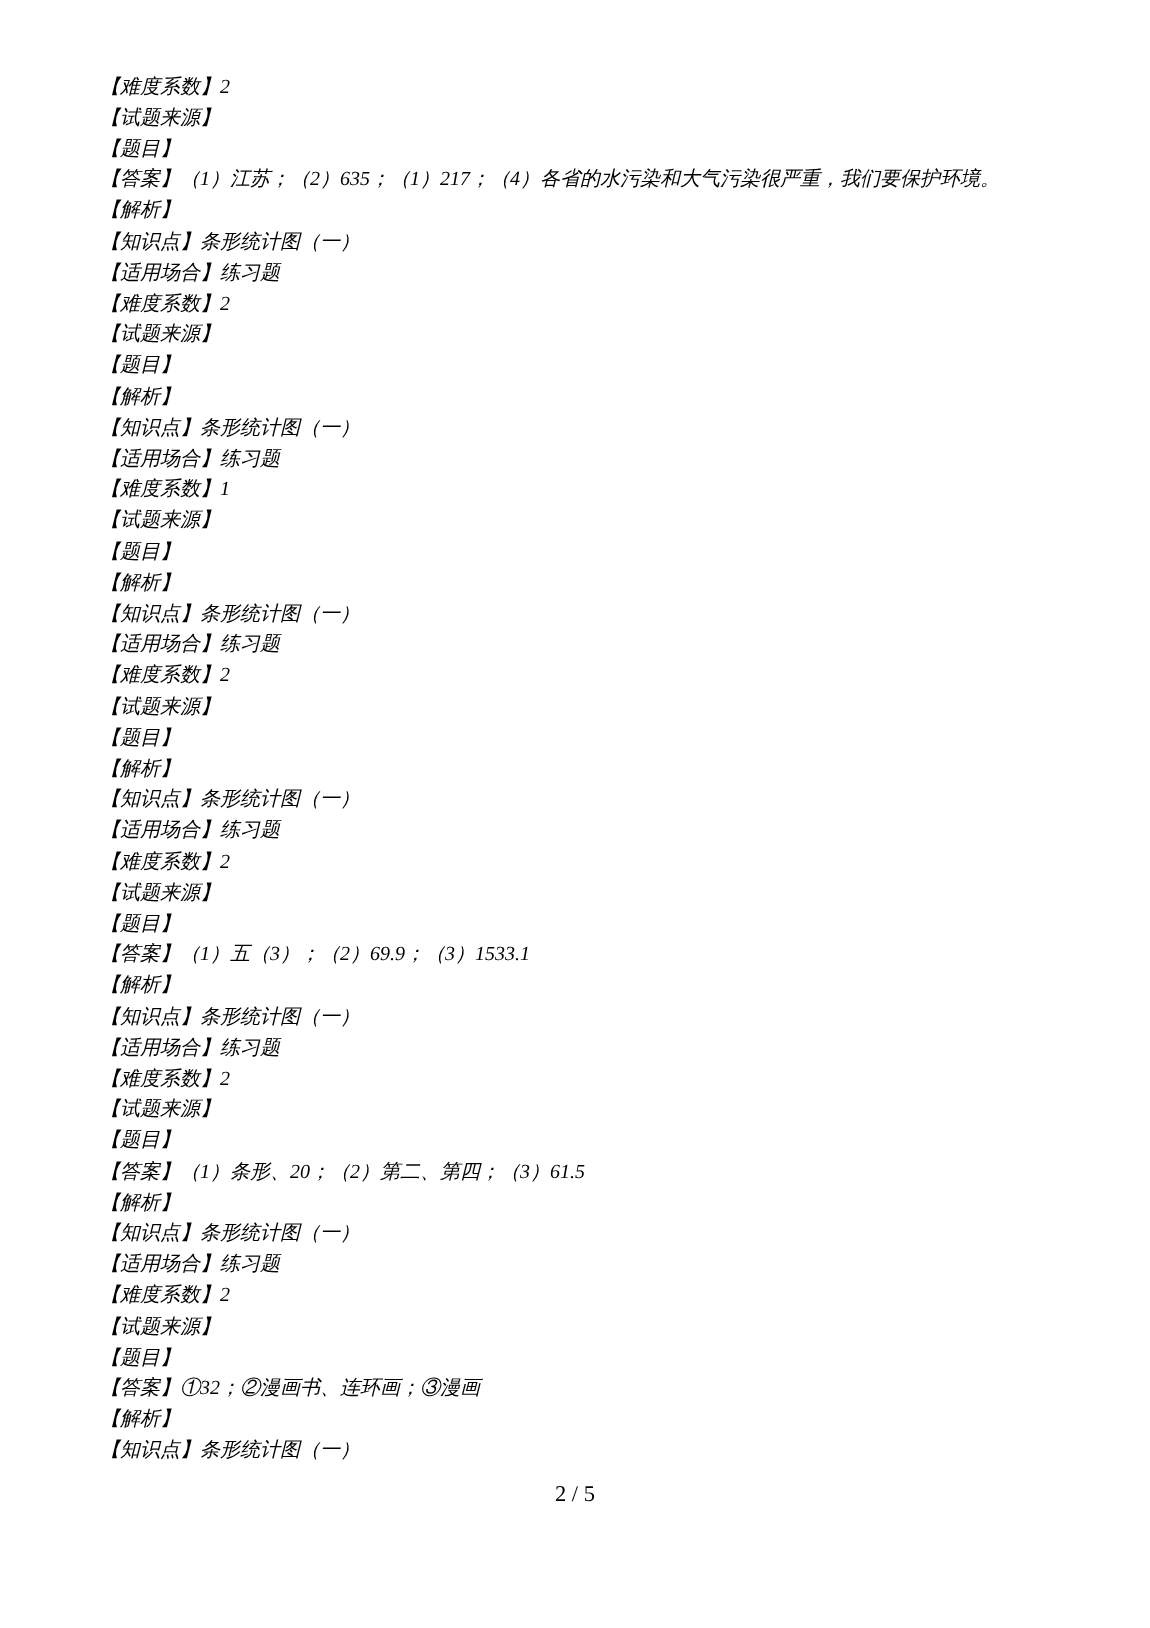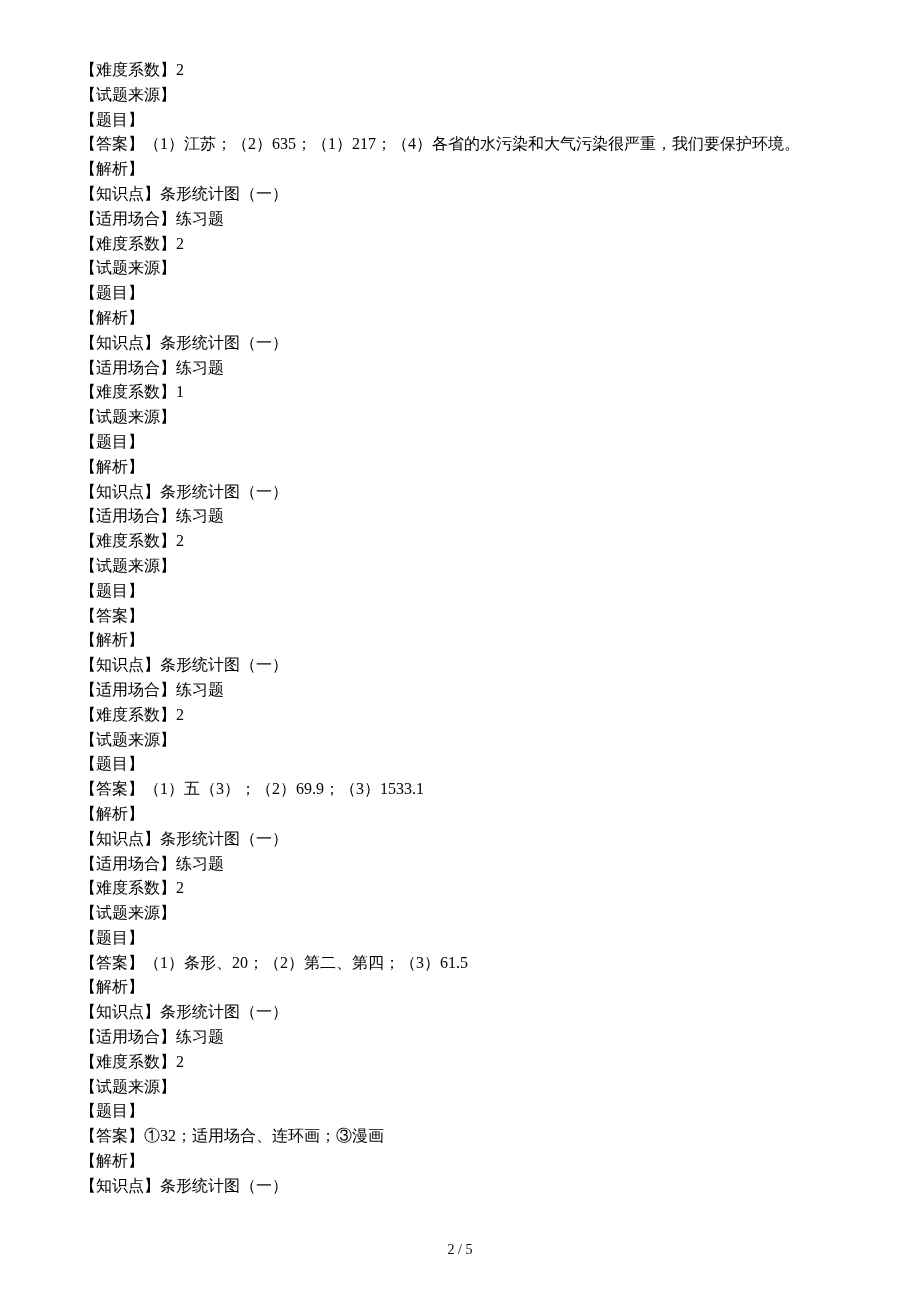--- a/index.html
+++ b/index.html
@@ -12,25 +12,26 @@
     color: #000000;
     line-height: 1.55;
   }
   .page {
     padding: 58px 80px 40px 80px;
     box-sizing: border-box;
     width: 920px;
   }
   .line {
     white-space: pre-wrap;
+    font-style: italic;
   }
   .footer {
     text-align: center;
-    font-size: 14px;
-    margin-top: 40px;
+    font-size: 18px;
+    margin-top: 8px;
   }
 </style>
 </head>
 <body>
 
 <div class="page">
   <div id="lines-container">
       <div class="line">【难度系数】2</div>
       <div class="line">【试题来源】</div>
       <div class="line">【题目】</div>
@@ -46,39 +47,38 @@
       <div class="line">【适用场合】练习题</div>
       <div class="line">【难度系数】1</div>
       <div class="line">【试题来源】</div>
       <div class="line">【题目】</div>
       <div class="line">【解析】</div>
       <div class="line">【知识点】条形统计图（一）</div>
       <div class="line">【适用场合】练习题</div>
       <div class="line">【难度系数】2</div>
       <div class="line">【试题来源】</div>
       <div class="line">【题目】</div>
-      <div class="line">【答案】</div>
       <div class="line">【解析】</div>
       <div class="line">【知识点】条形统计图（一）</div>
       <div class="line">【适用场合】练习题</div>
       <div class="line">【难度系数】2</div>
       <div class="line">【试题来源】</div>
       <div class="line">【题目】</div>
       <div class="line">【答案】（1）五（3）；（2）69.9；（3）1533.1</div>
       <div class="line">【解析】</div>
       <div class="line">【知识点】条形统计图（一）</div>
       <div class="line">【适用场合】练习题</div>
       <div class="line">【难度系数】2</div>
       <div class="line">【试题来源】</div>
       <div class="line">【题目】</div>
       <div class="line">【答案】（1）条形、20；（2）第二、第四；（3）61.5</div>
       <div class="line">【解析】</div>
       <div class="line">【知识点】条形统计图（一）</div>
       <div class="line">【适用场合】练习题</div>
       <div class="line">【难度系数】2</div>
       <div class="line">【试题来源】</div>
       <div class="line">【题目】</div>
-      <div class="line">【答案】①32；适用场合、连环画；③漫画</div>
+      <div class="line">【答案】①32；②漫画书、连环画；③漫画</div>
       <div class="line">【解析】</div>
       <div class="line">【知识点】条形统计图（一）</div>
     </div>
   <div class="footer">2 / 5</div>
 </div>
 
 </body></html>

